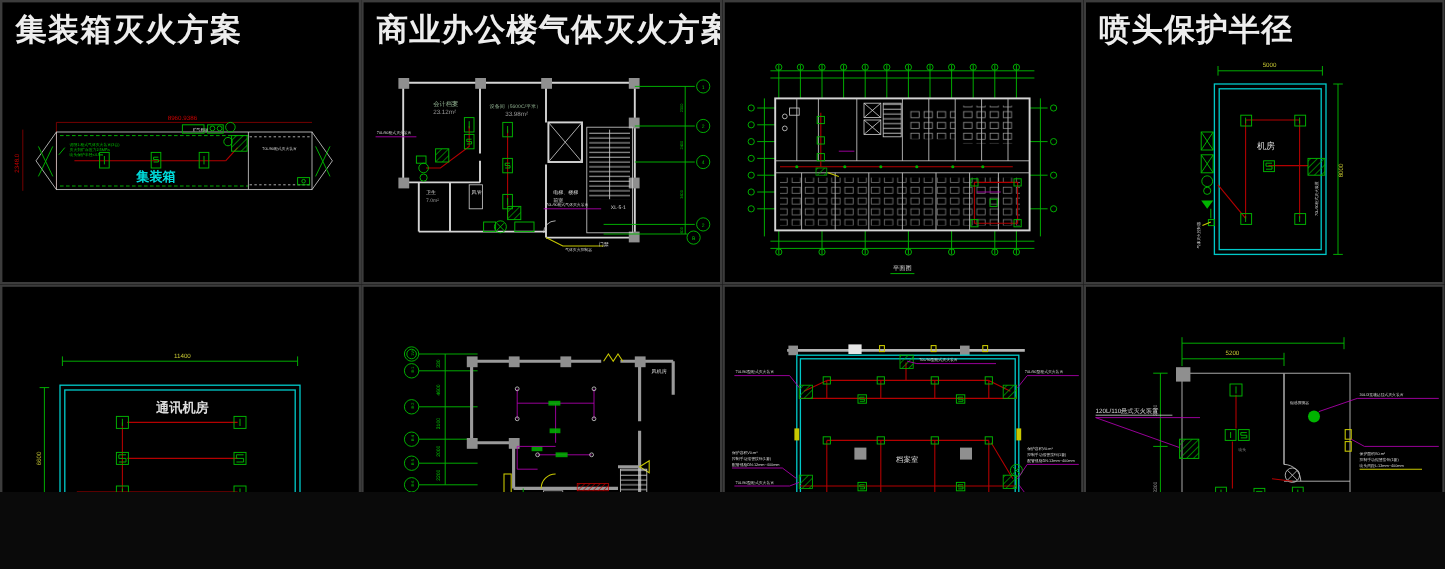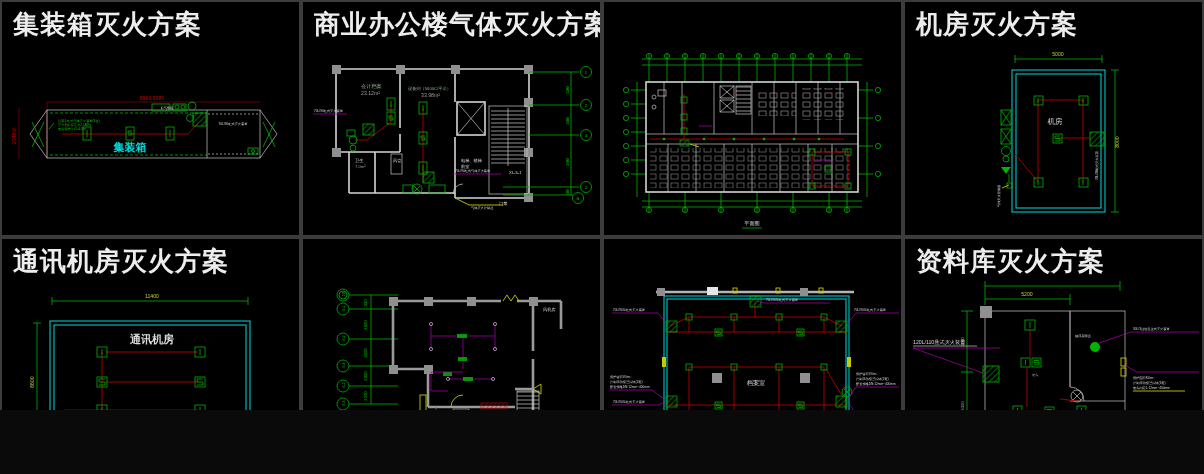--- a/index.html
+++ b/index.html
@@ -334,21 +334,21 @@
         <line x1="210" y1="158" x2="230" y2="158" class="mag"></line>
       </g>
       <g>
         <text x="148" y="223" class="t5 fw mid">平面图</text>
         <line x1="138" y1="226" x2="158" y2="226" class="grn" stroke-width="1.2"></line>
       </g>
     </svg>
   </section>
 
   <section class="panel">
-    <h2>机房灭火方案</h2>
+    <h2>喷头保护半径</h2>
     <svg class="drawing" width="297" height="233" viewBox="0 0 297 233">
       <g>
         <line x1="110" y1="57" x2="197" y2="57" class="grn"></line>
         <line x1="110" y1="53" x2="110" y2="61" class="grn"></line>
           <line x1="197" y1="53" x2="197" y2="61" class="grn"></line>
         <text x="153" y="54" class="t5 fy mid">5000</text>
         <line x1="210" y1="68" x2="210" y2="210" class="grn"></line>
         <line x1="206" y1="68" x2="214" y2="68" class="grn"></line>
           <line x1="206" y1="210" x2="214" y2="210" class="grn"></line>
         <text x="214" y="140" class="t5 fy" transform="rotate(-90 214 140)" text-anchor="middle">8000</text>
@@ -390,21 +390,20 @@
       </g>
       <g>
         <text x="95" y="205" class="t3 fw" transform="rotate(-90 95 205)">气体灭火控制器</text>
         <line x1="97" y1="186" x2="104" y2="183" class="yel" stroke-width="0.5"></line>
       </g>
       <text x="150" y="122" class="t7 fw mid">机房</text>
     </svg>
   </section>
 
   <section class="panel">
-    <h2>通讯机房灭火方案</h2>
     <svg class="drawing" width="297" height="233" viewBox="0 0 297 233">
       <g>
         <line x1="50" y1="62" x2="246" y2="62" class="grn"></line>
         <line x1="50" y1="58" x2="50" y2="66" class="grn"></line>
           <line x1="246" y1="58" x2="246" y2="66" class="grn"></line>
         <text x="150" y="59" class="t5 fy mid">11400</text>
         <line x1="35" y1="84" x2="35" y2="200" class="grn"></line>
         <line x1="31" y1="84" x2="39" y2="84" class="grn"></line>
           <line x1="31" y1="200" x2="39" y2="200" class="grn"></line>
         <text x="32" y="143" class="t5 fy" transform="rotate(-90 32 143)" text-anchor="middle">6600</text>
@@ -619,21 +618,20 @@
         <text x="255" y="175" class="t3 fw">70L/90型柜式灭火装置</text>
         <path d="M118 206 L126 217 H168" class="mag"></path>
         <text x="128" y="215" class="t3 fw">70L/90型柜式灭火装置</text>
         <path d="M190 204 L182 220 H140" class="mag"></path>
         <text x="156" y="224" class="t3 fw">70L/90型柜式灭火装置</text>
       </g>
     </svg>
   </section>
 
   <section class="panel">
-    <h2>资料库灭火方案</h2>
     <svg class="drawing" width="297" height="233" viewBox="0 0 297 233">
       <g>
         <line x1="80" y1="47" x2="215" y2="47" class="grn" stroke-width="0.5"></line>
         <line x1="80" y1="60" x2="165" y2="60" class="grn" stroke-width="0.5"></line>
         <line x1="80" y1="42" x2="80" y2="66" class="grn" stroke-width="0.5"></line>
         <line x1="165" y1="55" x2="165" y2="66" class="grn" stroke-width="0.5"></line>
         <line x1="215" y1="42" x2="215" y2="52" class="grn" stroke-width="0.5"></line>
         <text x="122" y="57" class="t5 fy mid">5200</text>
         <line x1="62" y1="72" x2="62" y2="200" class="grn" stroke-width="0.5"></line>
         <line x1="56" y1="72" x2="68" y2="72" class="grn" stroke-width="0.5"></line>

